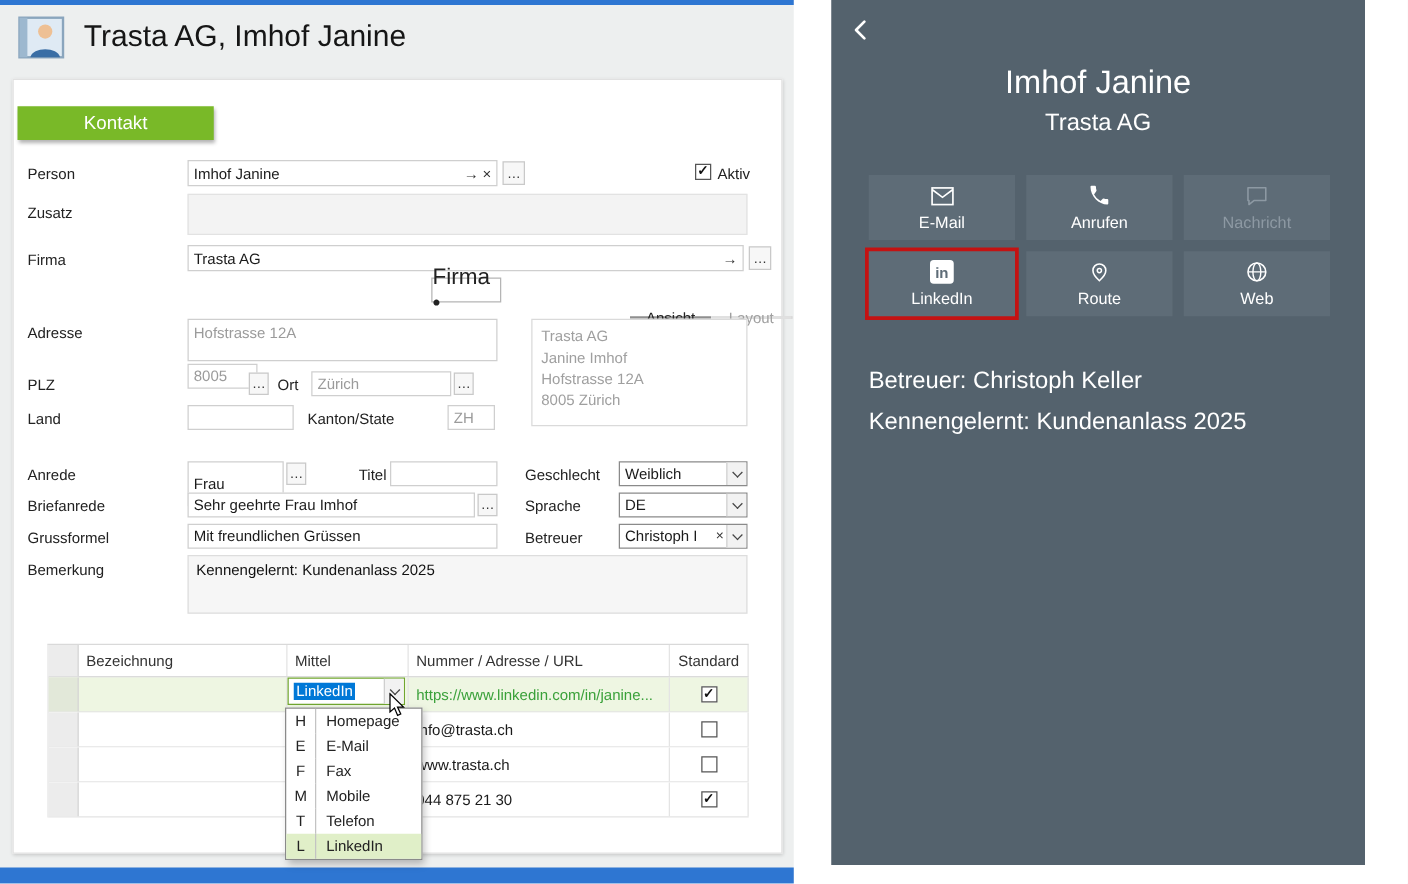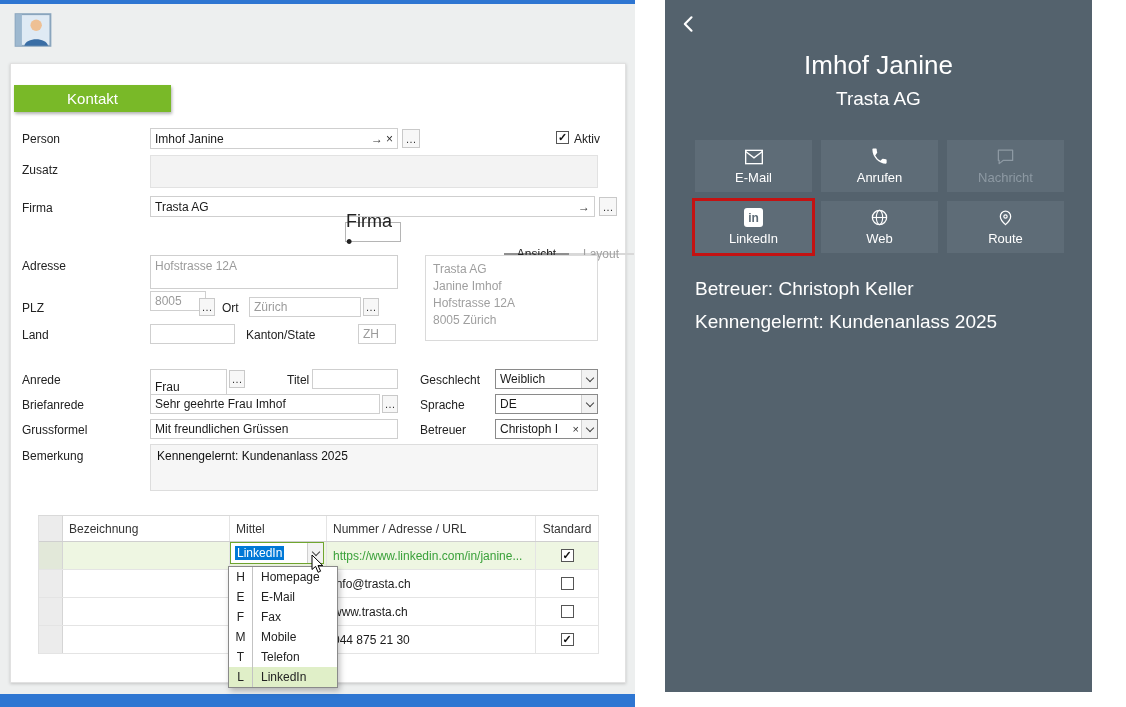--- a/index.html
+++ b/index.html
@@ -88,37 +88,38 @@
   .rp-company{position:absolute;left:0;top:88px;width:100%;text-align:center;font-size:19px;}
   .rp-grid{position:absolute;left:30px;top:140px;display:grid;grid-template-columns:repeat(3,117px);
         grid-auto-rows:52px;gap:9px;}
   .rp-btn{background:#5e6c77;display:flex;flex-direction:column;align-items:center;
         justify-content:center;gap:4px;font-size:13px;color:#fff;}
   .rp-btn.disabled{color:#8d99a3;}
   .rp-btn.highlight{box-shadow:0 0 0 3px #c41212;}
   .ric{display:block;}
   .li-icon{width:19px;height:19px;background:#fff;border-radius:3px;color:#5e6c77;font-weight:bold;
         font-size:12px;display:flex;align-items:center;justify-content:center;}
-  .rp-info{position:absolute;left:30px;top:272px;font-size:19px;line-height:33px;color:#fff;}
+  .rp-info{position:absolute;left:30px;top:288px;font-size:19px;line-height:33px;color:#fff;}
 </style>
 </head>
 <body>
 
 <div class="page">
 
   <div class="left-window">
     <div class="topline"></div>
 
     <div class="lw-header">
       <svg width="38" height="38" viewBox="0 0 24 24">
         <rect x="1" y="2" width="22" height="20" fill="#dfeaf4" stroke="#8aa5bd" stroke-width="1.2"></rect>
         <rect x="1" y="2" width="4" height="20" fill="#9db8cf"></rect>
         <circle cx="14" cy="9" r="3.6" fill="#eec094"></circle>
         <path d="M6.5 22c1-5.5 14-5.5 15 0z" fill="#3a6ea5"></path>
       </svg>
+      <div class="lw-title">Trasta AG, Imhof Janine</div>
     </div>
 
     <div class="card"></div>
     <div class="kontakt-tab">Kontakt</div>
 
     <div class="lbl" style="left:22px;top:132px">Person</div>
     <div class="fld" style="left:150px;top:128px;width:248px">
       <span class="fval">Imhof Janine</span>
       <span class="fico">→</span>
       <span class="fico">×</span>
@@ -336,33 +337,33 @@
           <path d="M3 4h18v13H9l-5 4v-4H3z" fill="none" stroke="currentColor" stroke-width="1.6" stroke-linejoin="round"></path>
         </svg>
         <span>Nachricht</span>
       </div>
       <div class="rp-btn highlight">
         <span class="li-icon">in</span>
         <span>LinkedIn</span>
       </div>
       <div class="rp-btn">
         <svg class="ric" width="19" height="19" viewBox="0 0 24 24">
+          <path d="M12 21s-6.5-5.8-6.5-10.3A6.5 6.5 0 0112 4a6.5 6.5 0 016.5 6.7C18.5 15.2 12 21 12 21z" fill="none" stroke="currentColor" stroke-width="1.6"></path>
+          <circle cx="12" cy="10.7" r="2.1" fill="none" stroke="currentColor" stroke-width="1.5"></circle>
+        </svg>
+        <span>Route</span>
+      </div>
+      <div class="rp-btn">
+        <svg class="ric" width="19" height="19" viewBox="0 0 24 24">
           <circle cx="12" cy="12" r="9" fill="none" stroke="currentColor" stroke-width="1.6"></circle>
           <ellipse cx="12" cy="12" rx="4" ry="9" fill="none" stroke="currentColor" stroke-width="1.4"></ellipse>
           <path d="M3 12h18" fill="none" stroke="currentColor" stroke-width="1.4"></path>
         </svg>
         <span>Web</span>
       </div>
-      <div class="rp-btn">
-        <svg class="ric" width="19" height="19" viewBox="0 0 24 24">
-          <path d="M12 21s-6.5-5.8-6.5-10.3A6.5 6.5 0 0112 4a6.5 6.5 0 016.5 6.7C18.5 15.2 12 21 12 21z" fill="none" stroke="currentColor" stroke-width="1.6"></path>
-          <circle cx="12" cy="10.7" r="2.1" fill="none" stroke="currentColor" stroke-width="1.5"></circle>
-        </svg>
-        <span>Route</span>
-      </div>
     </div>
 
     <div class="rp-info">
       <div>Betreuer: Christoph Keller</div>
       <div>Kennengelernt: Kundenanlass 2025</div>
     </div>
   </div>
 
 </div>
 

